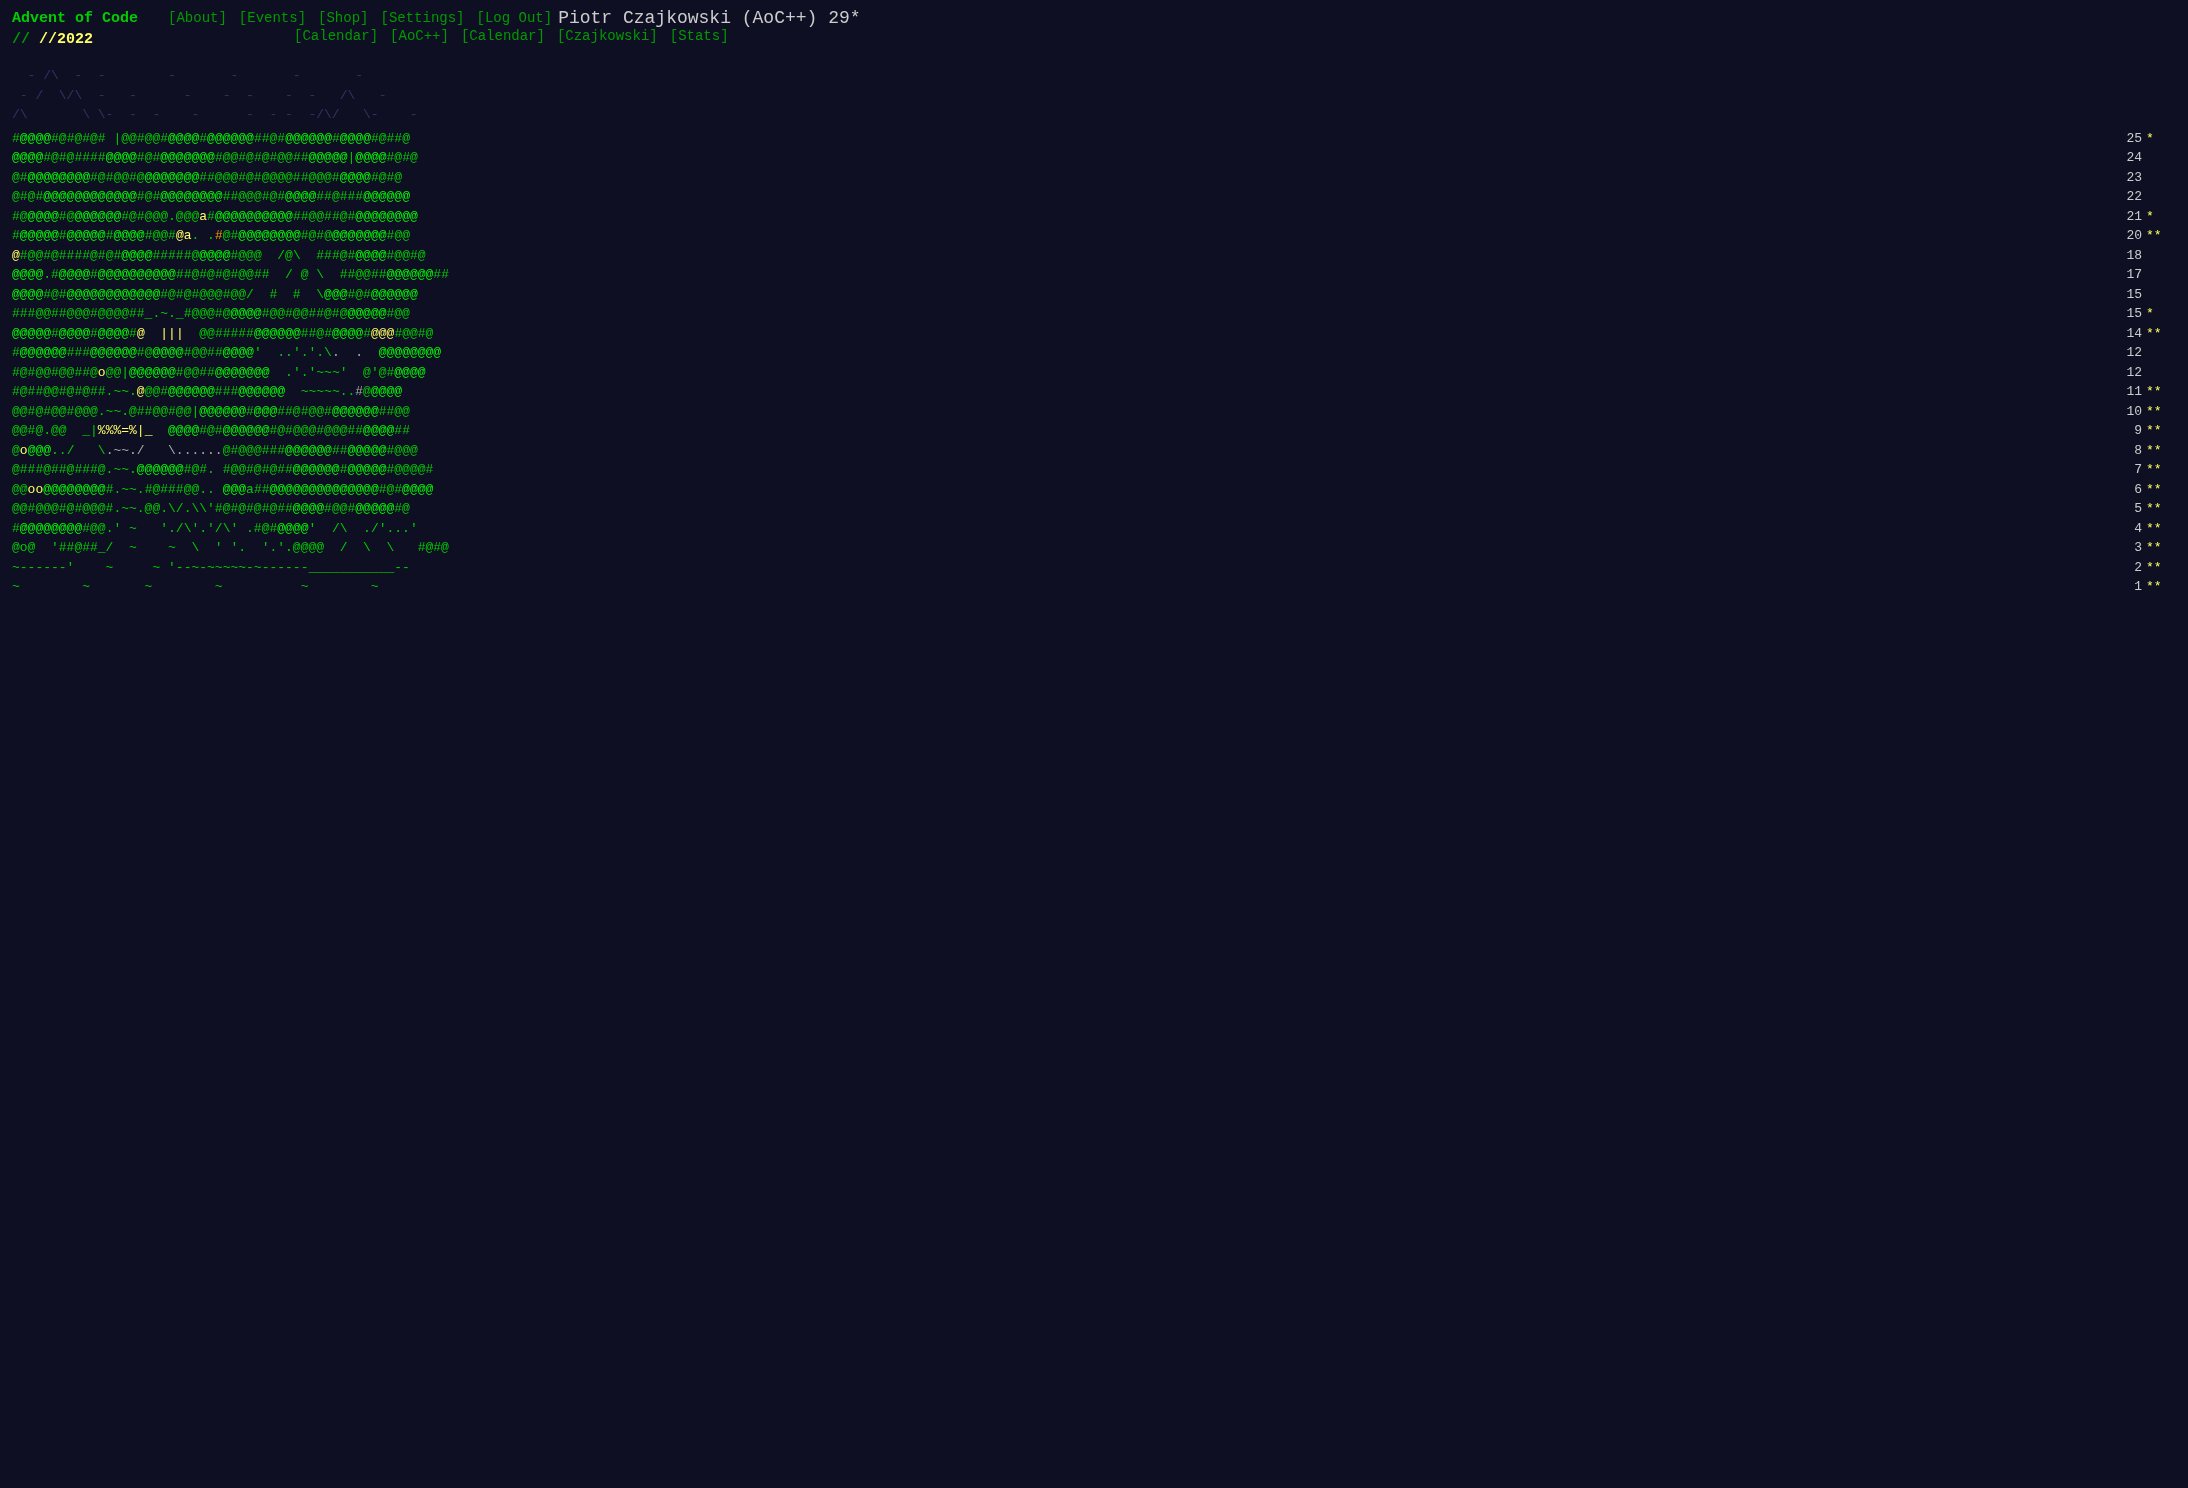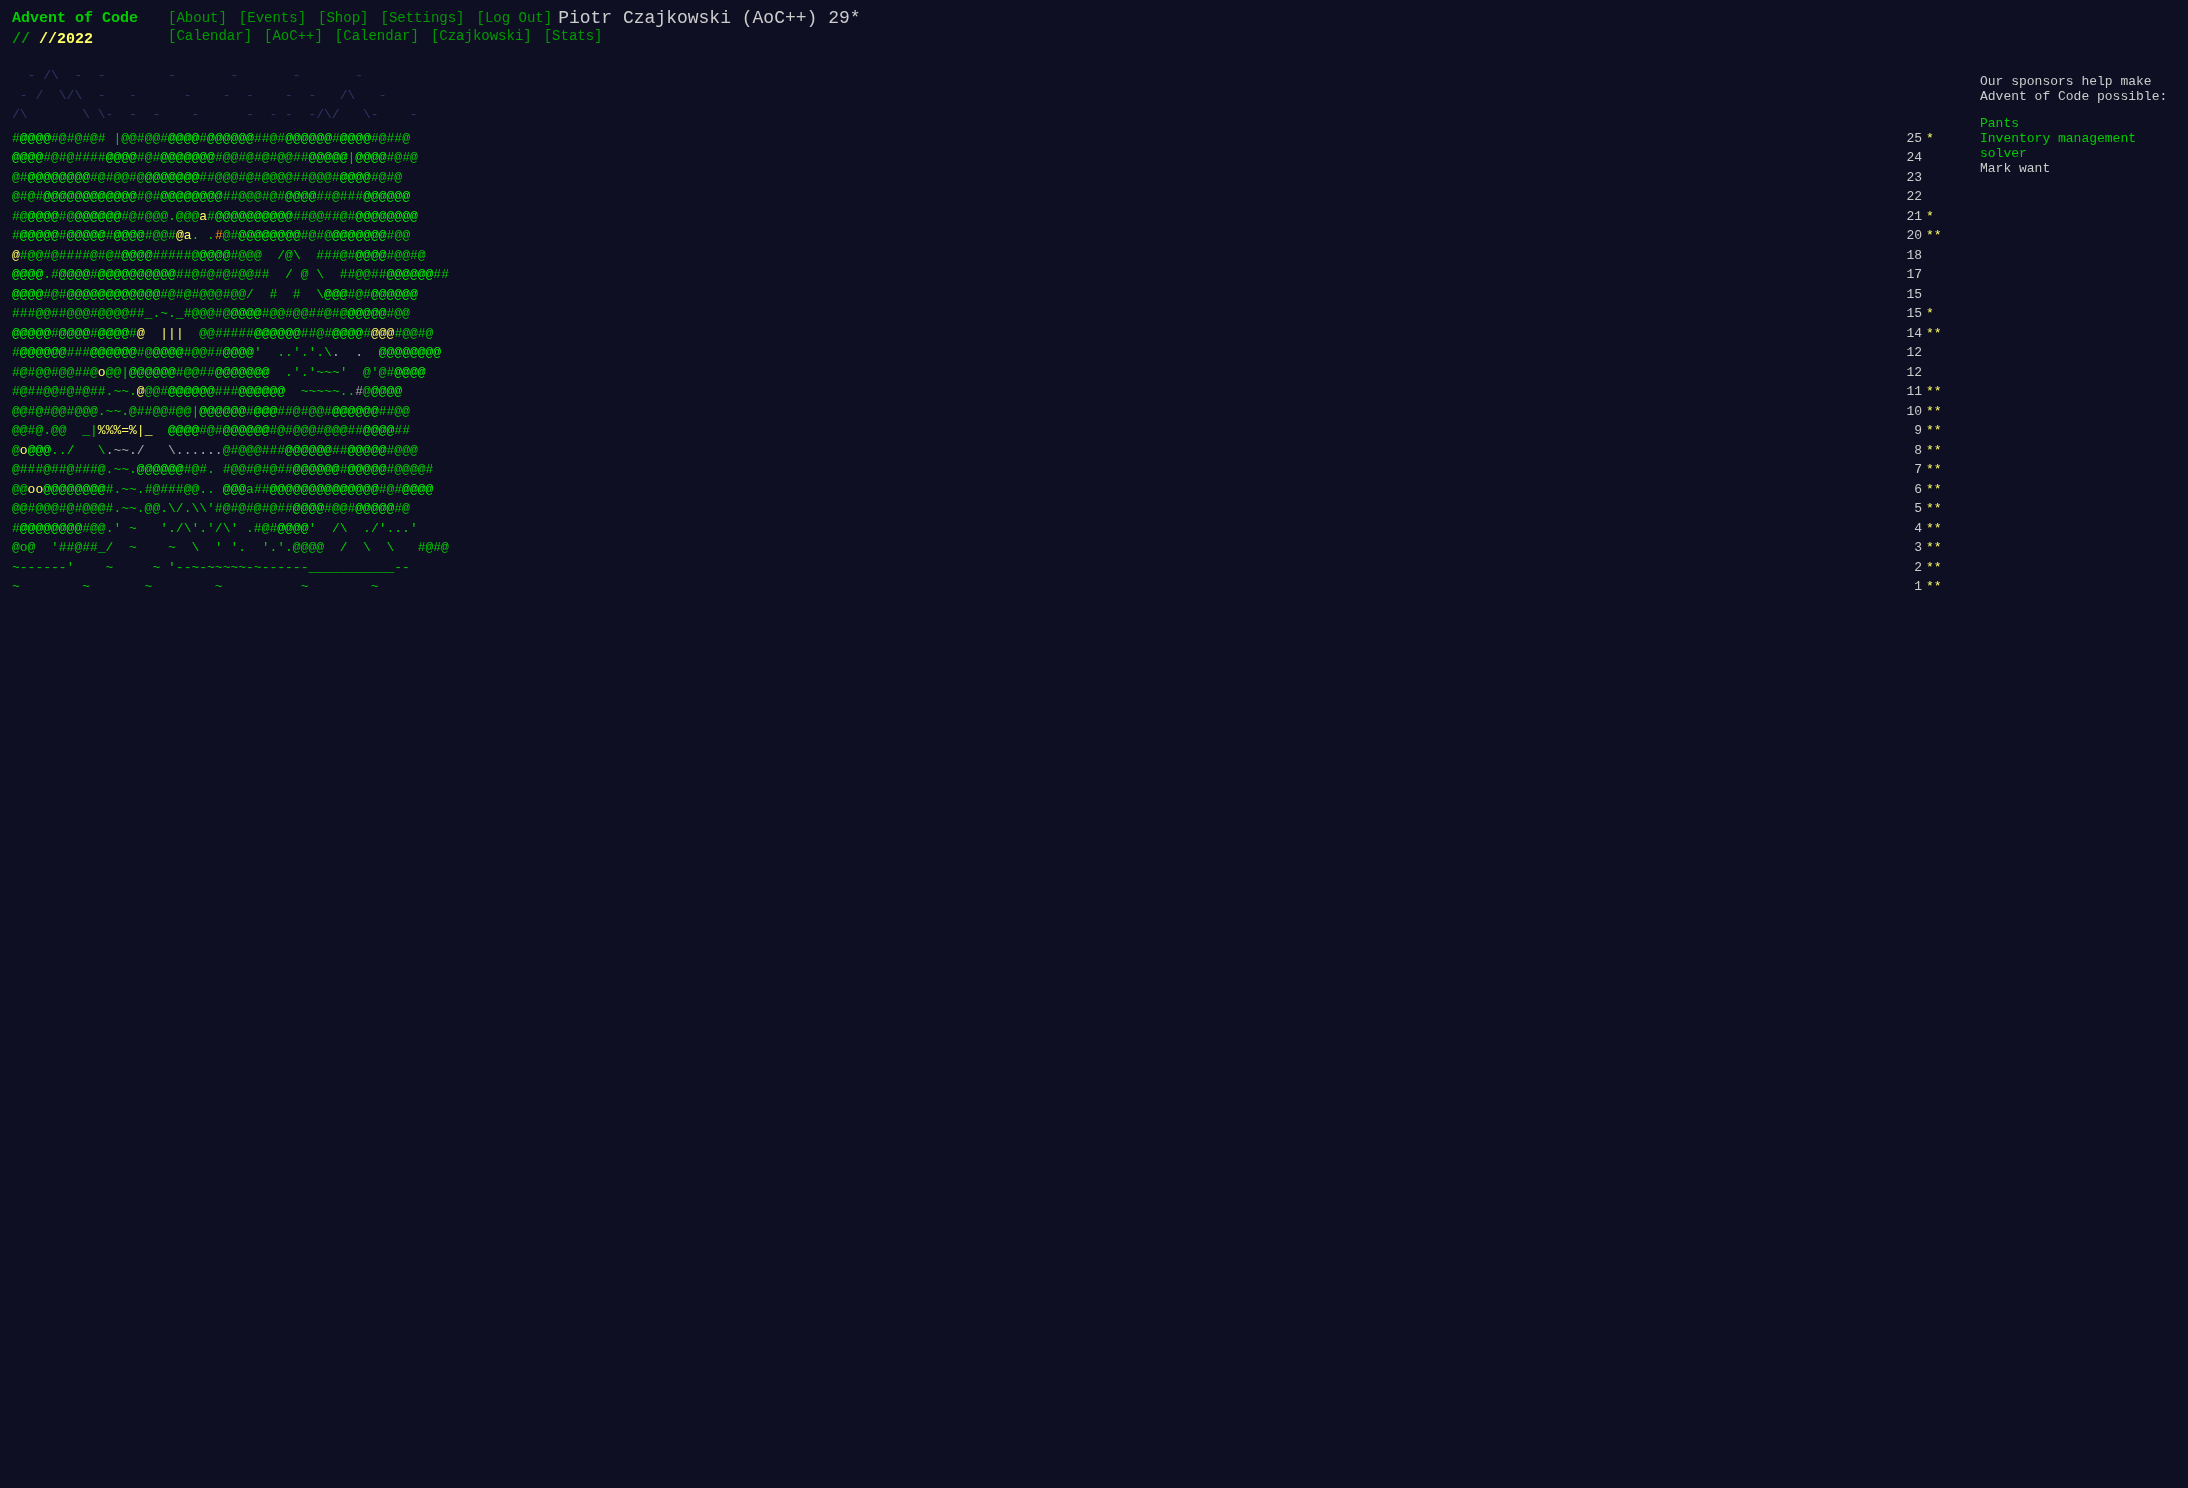--- a/index.html
+++ b/index.html
@@ -35,20 +35,21 @@
       color: #cccccc;
       font-size: 18px;
     }
     .header-top {
       display: flex;
       align-items: flex-start;
     }
     .header-nav {
       display: flex;
       flex-direction: column;
+      align-items: center;
     }
     .header-nav .row1, .header-nav .row2 {
       display: flex;
       align-items: center;
     }
     .main-content {
       display: flex;
       padding: 8px 0;
     }
     .calendar-area {
@@ -283,20 +284,14 @@
 
         <div class="cal-row">
           <span class="cal-code c-green">~        ~       ~        ~          ~        ~</span>
           <span class="day-num">1</span>
           <span class="stars star-gold">**</span>
         </div>
 
       </div>
     </div>
 
-    <div class="sidebar">
-      <p style="color:#cccccc; margin-bottom:12px;">Our sponsors help make Advent of Code possible:</p>
-      <p style="color:#00cc00;">Pants</p>
-      <p style="color:#00cc00;">Inventory management solver</p>
-      <p style="color:#cccccc;">Mark want</p>
-    </div>
   </div>
 </div>
 
 </body></html>

